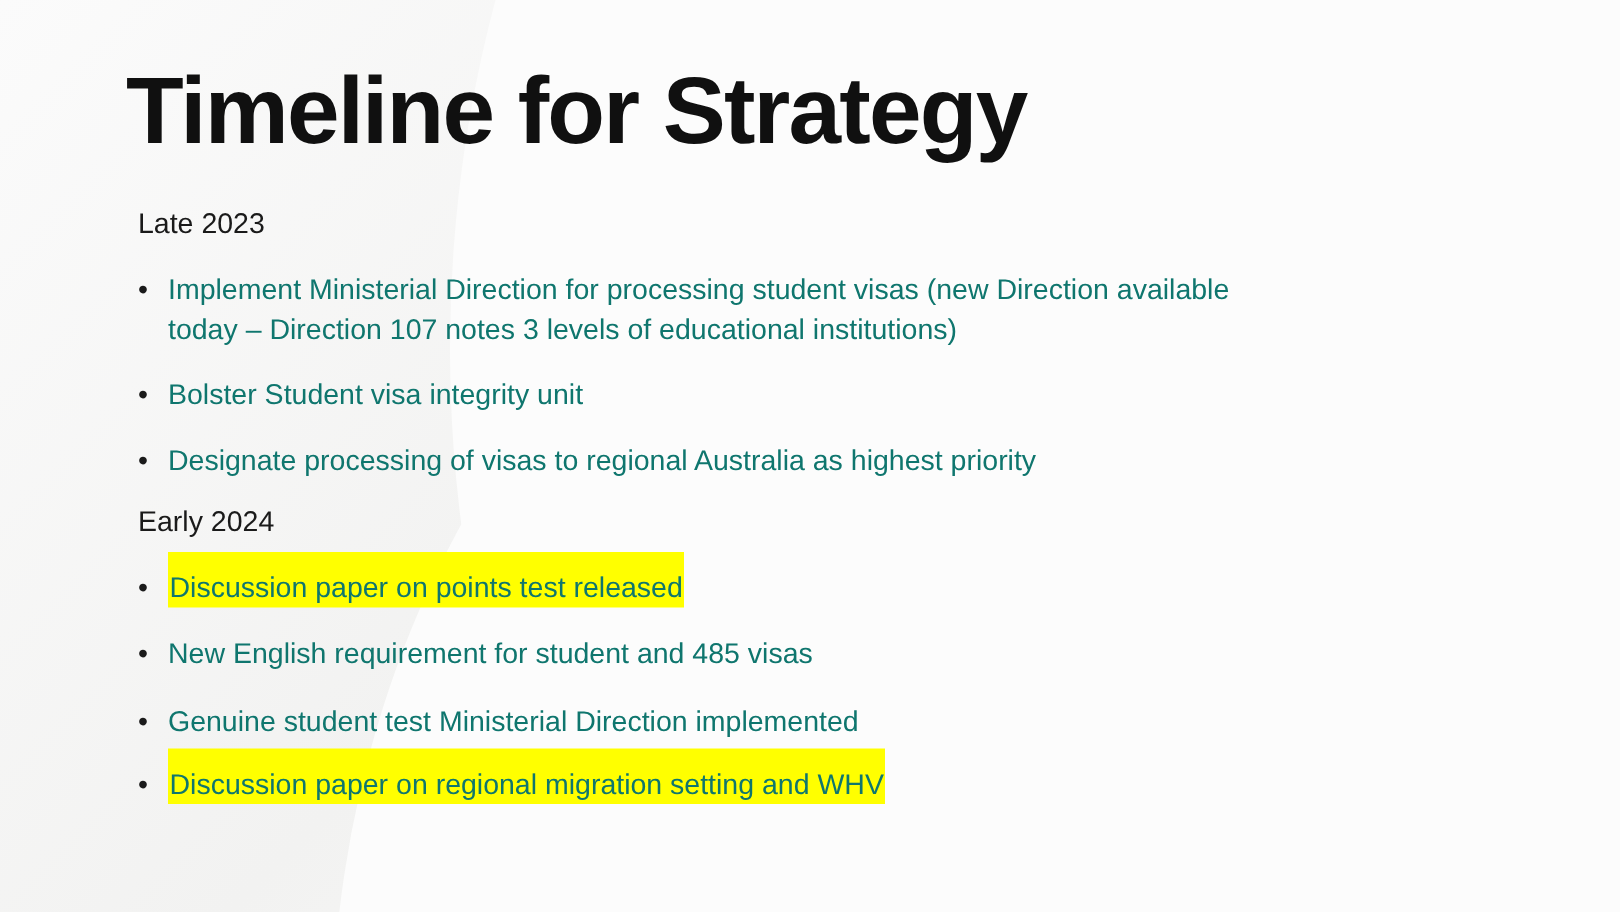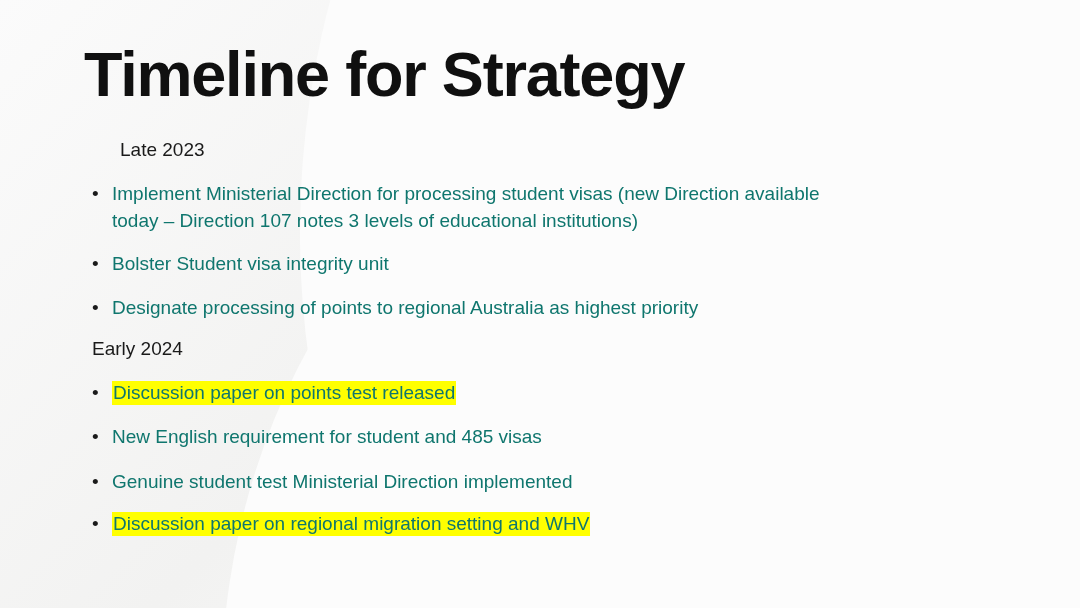--- a/index.html
+++ b/index.html
@@ -150,21 +150,21 @@
     color: #1a1a1a;
     text-align: left;
   }
   .bullet-text {
     font-size: 19px;
     line-height: 27px;
     color: #0f766e;
   }
   .bullet-text .hl {
     background: #ffff00;
-    padding: 1px 1px 2px 1px;
+    padding: 14px 1px 2px 1px;
     box-decoration-break: clone;
     -webkit-box-decoration-break: clone;
   }
 
   
   .mia-logo {
     position: absolute;
     left: 26px;
     top: 489px;
     width: 140px;
@@ -198,35 +198,35 @@
     <div class="bg-crescent-cut"></div>
     <div class="bg-tan-arc"></div>
     <div class="bg-tan-cut"></div>
     <div class="bg-white-arc"></div>
   </div>
 
   <div class="content">
 
     <div class="slide-title">Timeline for Strategy</div>
 
-    <div class="section-head" style="top:139px;margin-left:28px;">Late 2023</div>
+    <div class="section-head" style="top:139px;">Late 2023</div>
 
     <div class="bullet-row" style="top:180px; width:730px;">
       <span class="bullet-dot">•</span>
       <span class="bullet-text">Implement Ministerial Direction for processing student visas (new Direction available today – Direction 107 notes 3 levels of educational institutions)</span>
     </div>
 
     <div class="bullet-row" style="top:250px;">
       <span class="bullet-dot">•</span>
       <span class="bullet-text">Bolster Student visa integrity unit</span>
     </div>
 
     <div class="bullet-row" style="top:294px;">
       <span class="bullet-dot">•</span>
-      <span class="bullet-text">Designate processing of points to regional  Australia as highest priority</span>
+      <span class="bullet-text">Designate processing of visas to regional  Australia as highest priority</span>
     </div>
 
     <div class="section-head" style="top:338px;text-align:right;">Early 2024</div>
 
     <div class="bullet-row" style="top:379px;">
       <span class="bullet-dot">•</span>
       <span class="bullet-text"><span class="hl">Discussion paper on points test released</span></span>
     </div>
 
     <div class="bullet-row" style="top:423px;">

